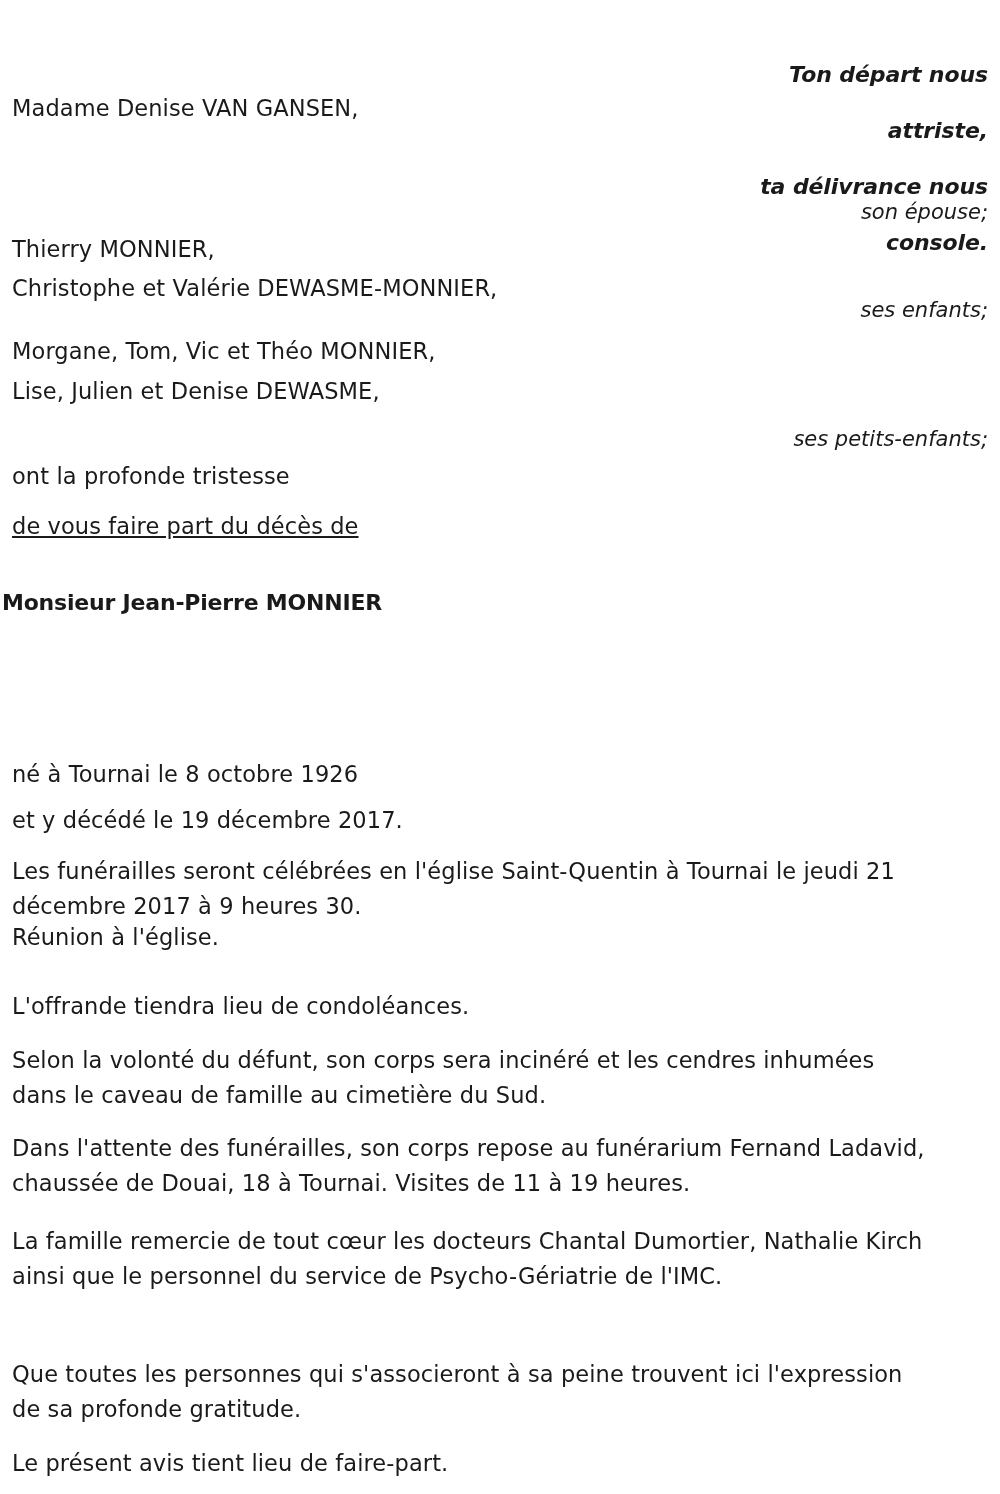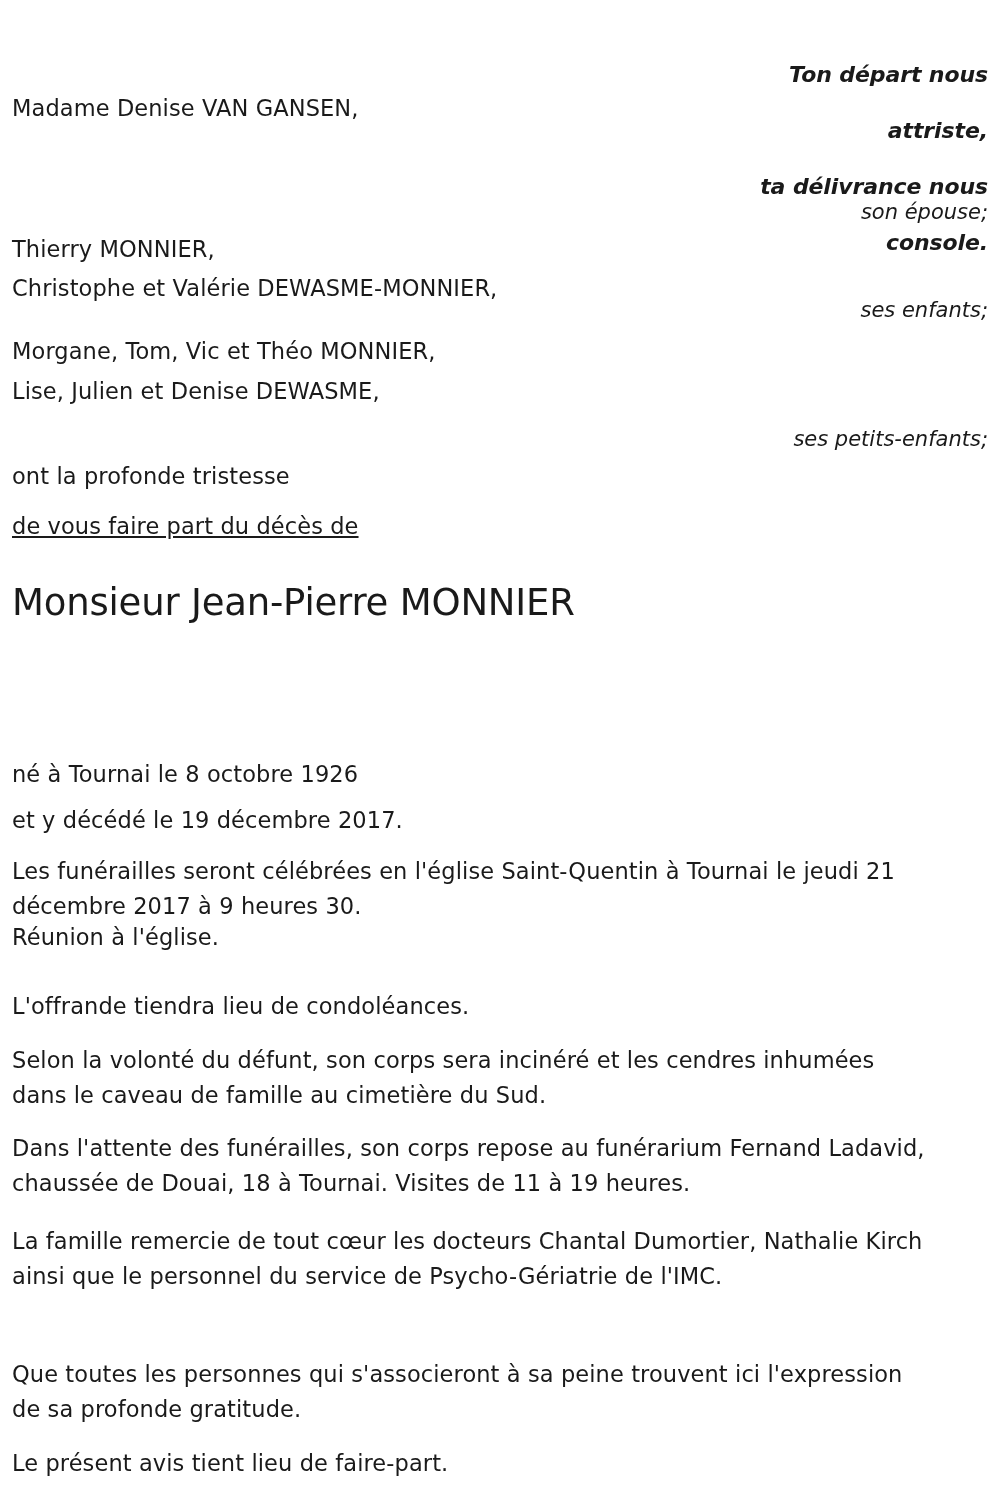--- a/index.html
+++ b/index.html
@@ -43,24 +43,24 @@
     line-height: 35px;
     font-weight: 400;
     letter-spacing: 0.1px;
   }
   .para-wide {
     width: 960px;
   }
 
   
   .headline {
-    left: 12px;
-    font-size: 37px;
+    left: 2px;
+    font-size: 22px;
     line-height: 40px;
-    font-weight: 400;
+    font-weight: 700;
     letter-spacing: -0.2px;
     white-space: nowrap;
   }
 
   
   .right-col {
     right: 12px;
     width: 260px;
     text-align: right;
   }

